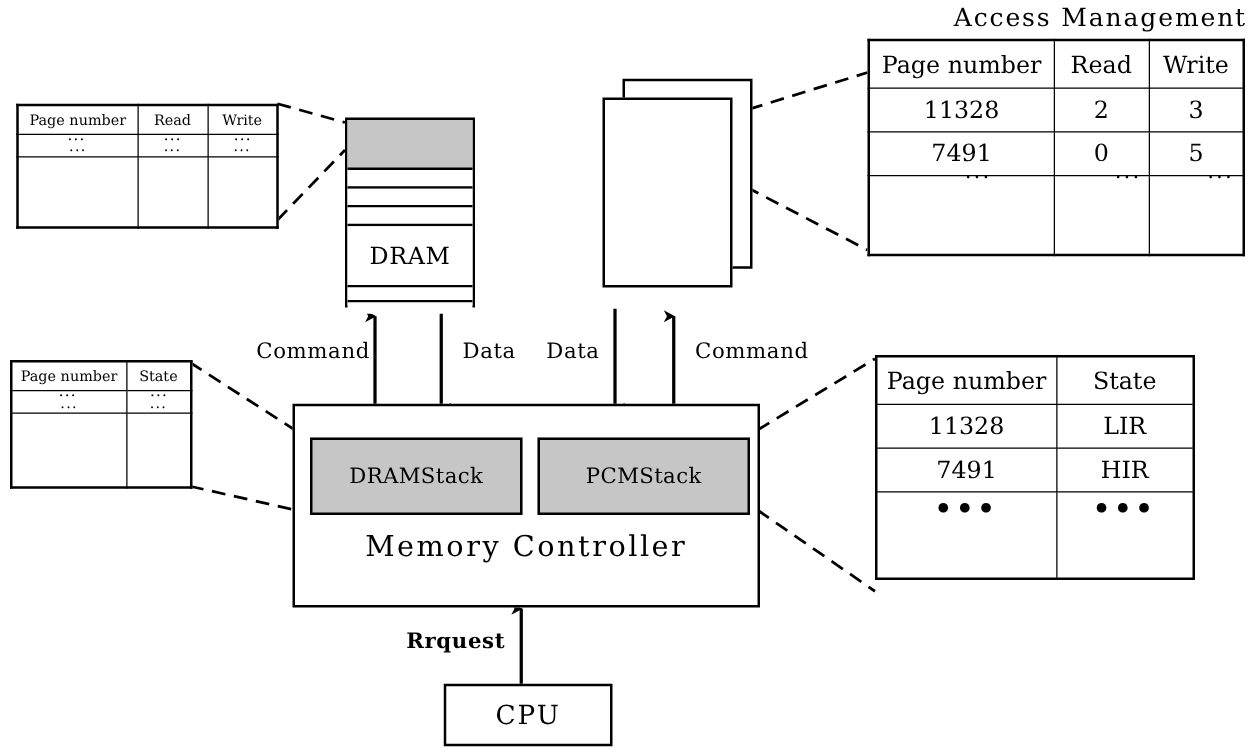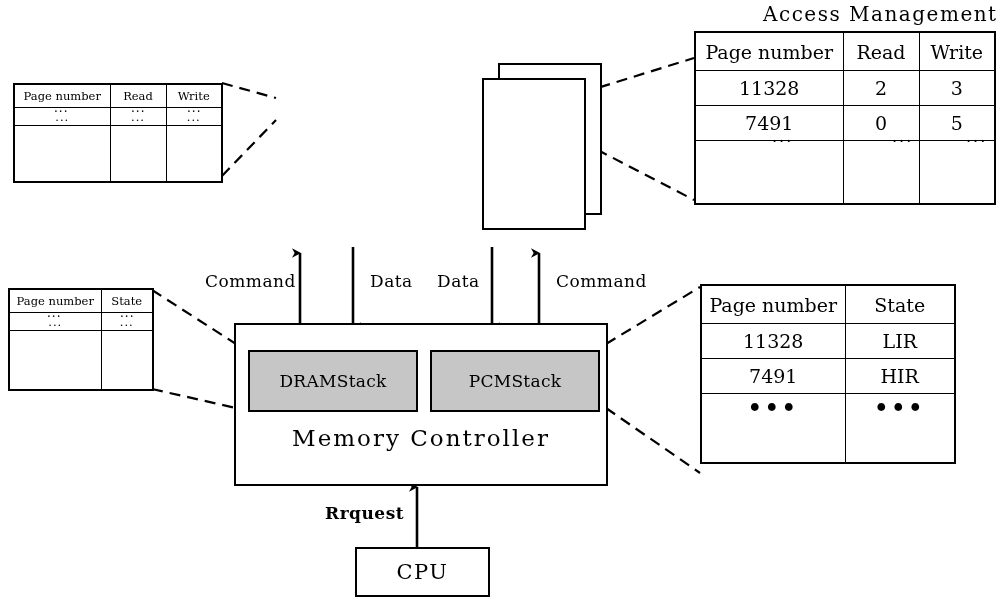--- a/index.html
+++ b/index.html
@@ -246,20 +246,29 @@
             <span class="dots-big">•••</span>
           </td>
           <td style="height:68px;vertical-align:top;">
             <span class="dots-big">•••</span>
           </td>
         </tr>
       </tbody>
     </table>
   </div>
 
+  <div class="module" style="left:276px;top:94px;width:104px;height:152px;">
+    <div class="mod-gray" style="height:38px;"></div>
+    <div class="mod-band" style="height:13px;"></div>
+    <div class="mod-band" style="height:13px;"></div>
+    <div class="mod-band" style="height:13px;"></div>
+    <div class="mod-label" style="height:47px;">DRAM</div>
+    <div class="mod-band" style="height:10px;"></div>
+    <div class="mod-foot" style="height:9px;"></div>
+  </div>
 
   <div class="sheet" style="left:498px;top:63px;width:104px;height:152px;"></div>
   <div class="sheet" style="left:482px;top:78px;width:104px;height:152px;"></div>
 
 
   <div class="lbl" style="left:205px;top:271px;">Command</div>
   <div class="lbl" style="left:370px;top:271px;">Data</div>
   <div class="lbl" style="left:437px;top:271px;">Data</div>
   <div class="lbl" style="left:556px;top:271px;">Command</div>
   <div class="lbl" style="left:325px;top:503px;font-weight:bold;">Rrquest</div>

